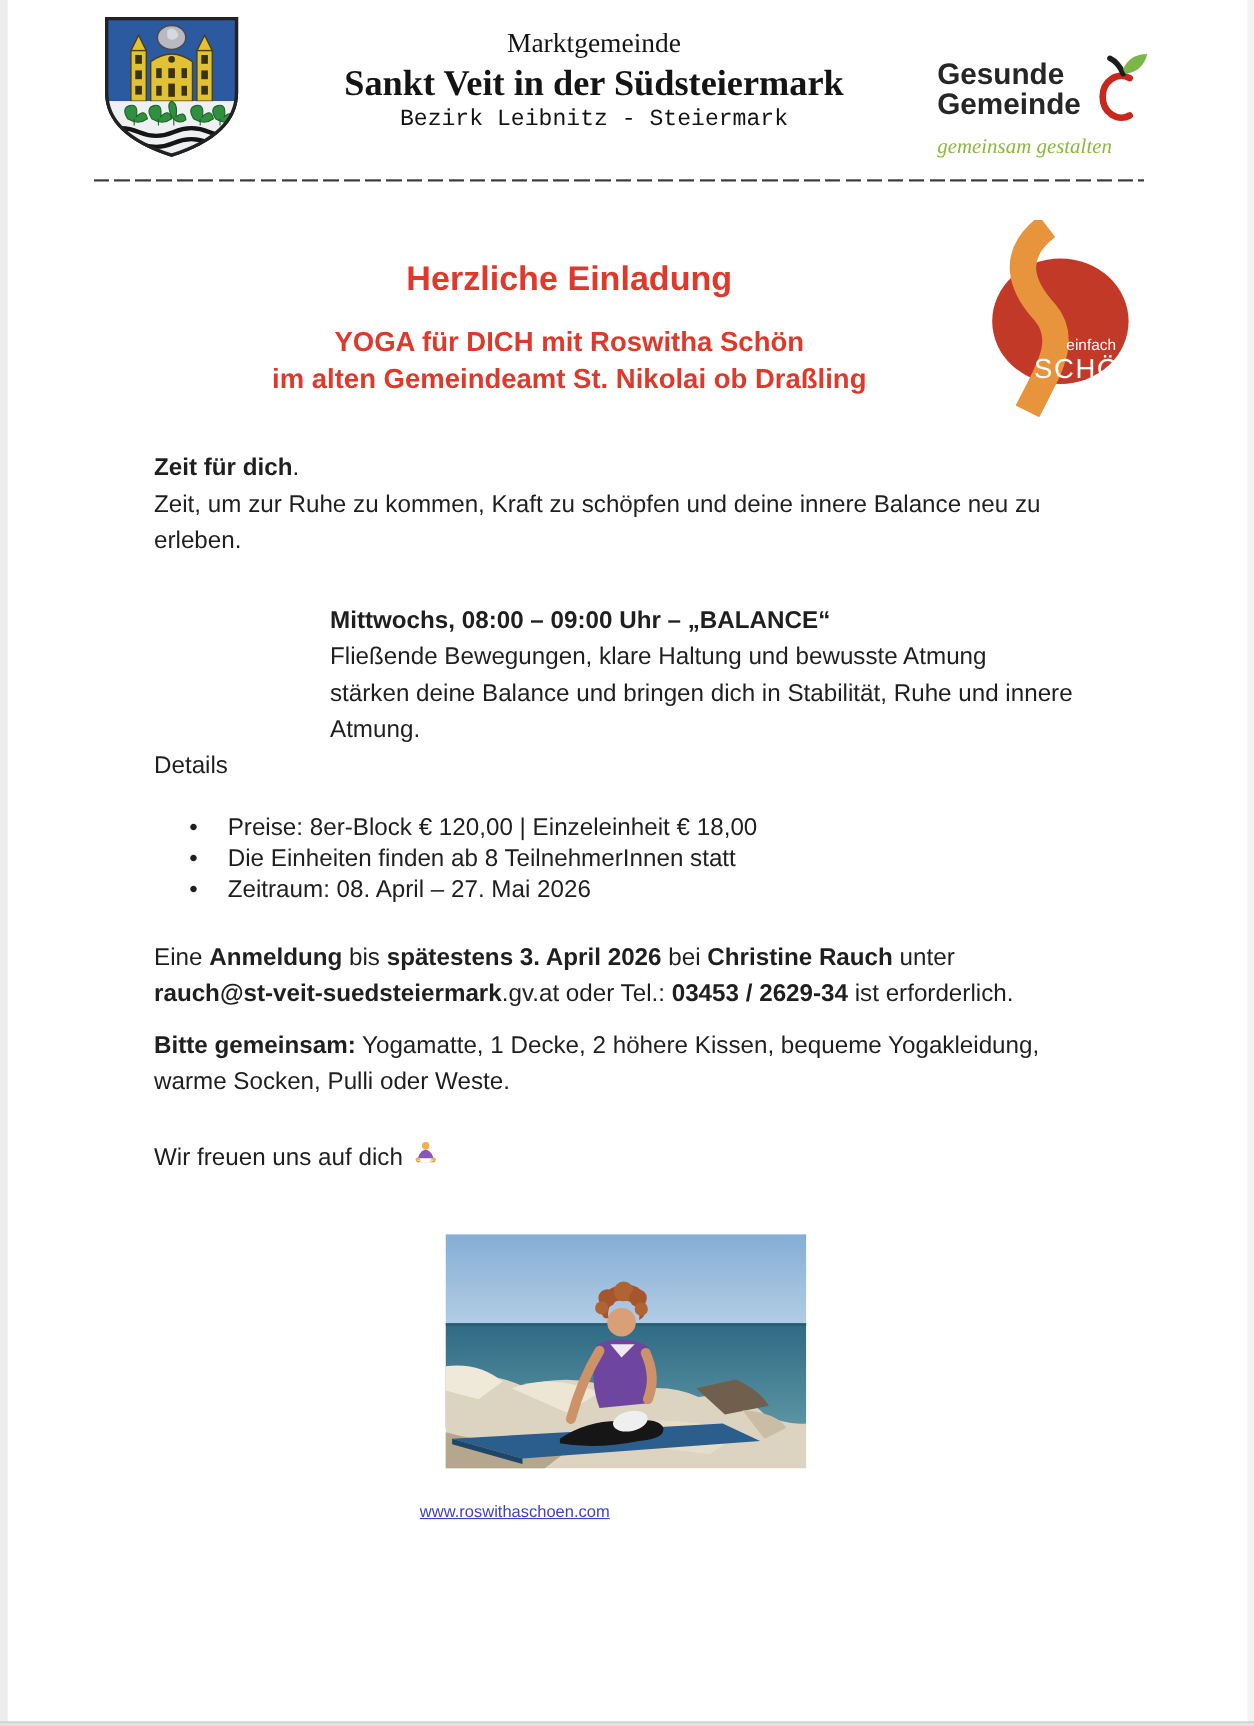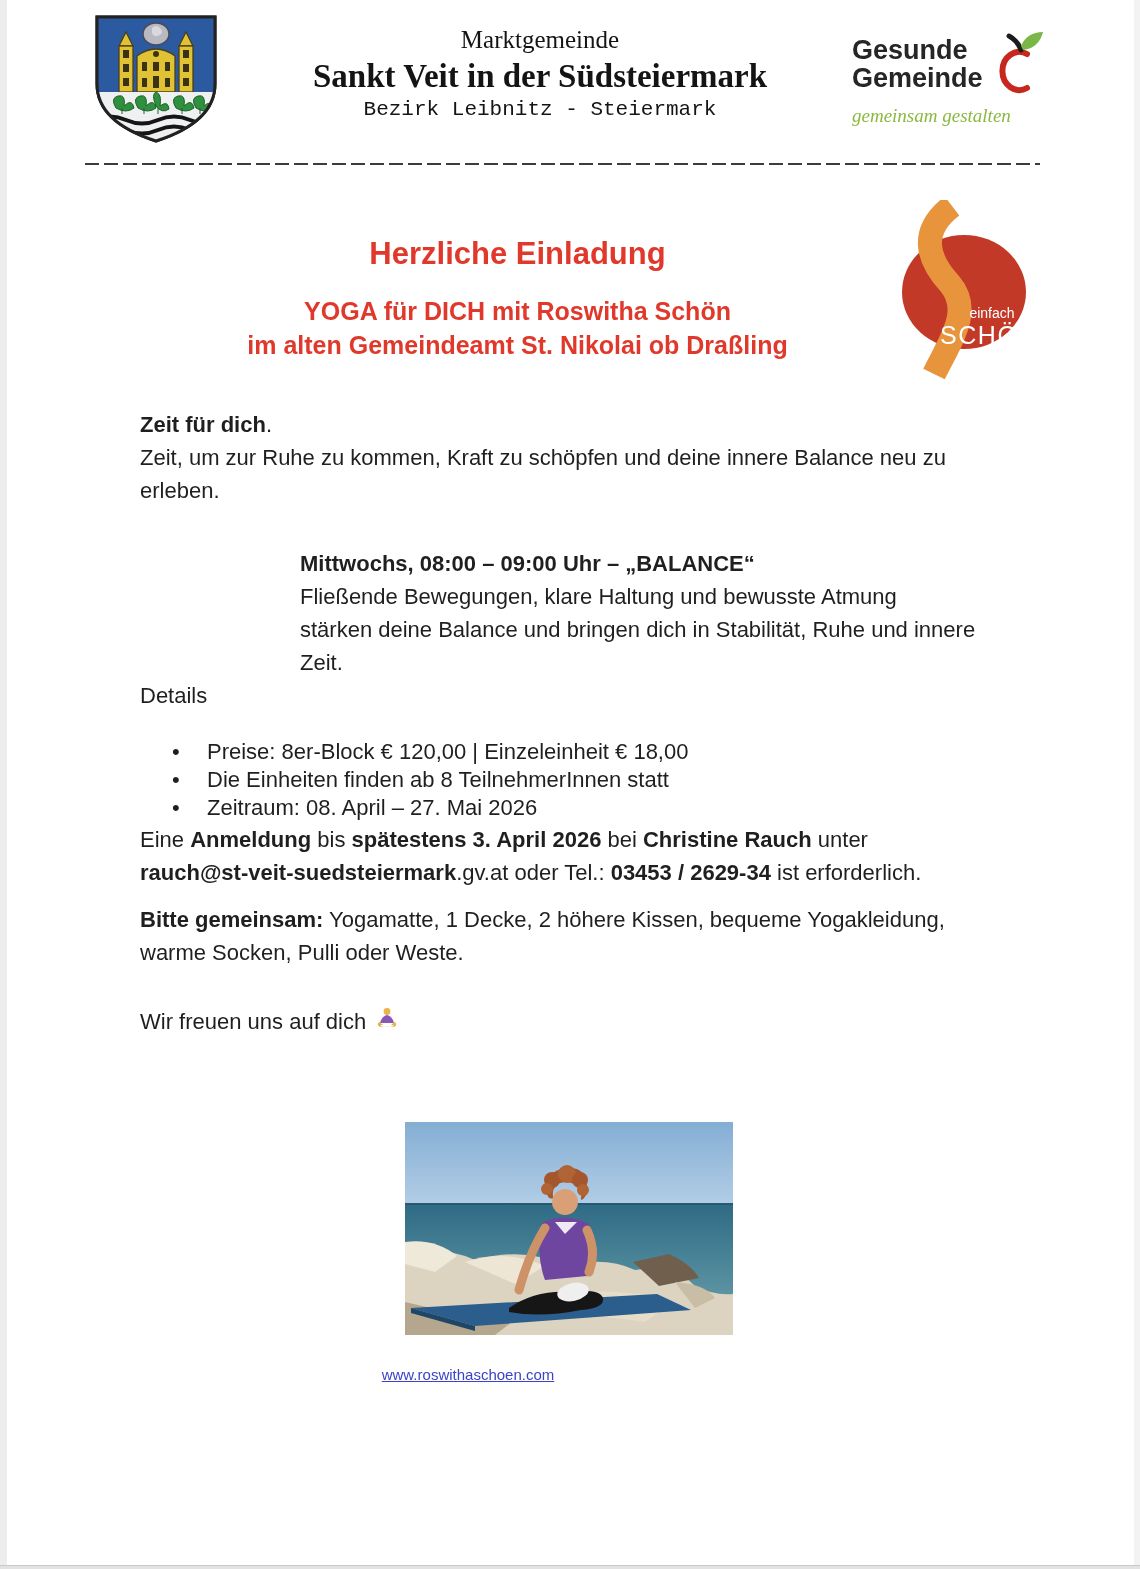--- a/index.html
+++ b/index.html
@@ -13,21 +13,21 @@
   .edge-bottom{ position:absolute; left:0; bottom:0; width:100%; height:4px; background:#e2e2e2; border-top:1px solid #c9c9c9; }
 
   
   .crest { position:absolute; left:92px; top:12px; }
   .header-text { position:absolute; left:200px; top:24px; width:680px; text-align:center;
                  font-family:"Liberation Serif","DejaVu Serif",serif; color:#141414; }
   .header-line1 { font-size:25px; line-height:32px; }
   .header-line2 { font-size:33px; line-height:40px; font-weight:bold; }
   .header-line3 { font-size:21px; line-height:28px;font-family:Liberation Mono, monospace; }
 
-  .gg-logo { position:absolute; left:852px; top:36px; width:200px; }
+  .gg-logo { position:absolute; left:852px; top:53px; width:200px; }
   .gg-row { display:flex; align-items:flex-start; }
   .gg-text { font-size:27px; line-height:28px; font-weight:bold; color:#262626; letter-spacing:0; }
   .gg-apple { margin-left:4px; margin-top:-6px; }
   .gg-tagline { margin-top:5px; font-size:19px; font-style:italic; color:#8cb841; font-family:"Liberation Serif","DejaVu Serif",serif; }
 
   .separator { position:absolute; left:85px; top:163px; width:955px; height:2px;
                background:repeating-linear-gradient(90deg,#3c3c3c 0 14px,rgba(0,0,0,0) 14px 19px); }
 
   
   .invitation { position:absolute; left:95px; top:236px; width:845px; text-align:center; color:#e0392b; }
@@ -39,21 +39,21 @@
   
   .main { position:absolute; left:140px; top:408px; width:865px; font-size:22px; line-height:33px; }
   .intro-heading { font-weight:bold; }
   .intro-heading .period { font-weight:normal; }
   .schedule { margin-left:160px; margin-top:40px; }
   .schedule-heading { font-weight:bold; }
   .details-heading { font-weight:normal; }
   .bullets { list-style:none; margin-top:26px; }
   .bullets li { display:flex; line-height:28px; }
   .bullet-dot { width:35px; padding-left:32px; flex:0 0 67px; }
-  .registration { margin-top:1px; white-space:pre-wrap; }
+  .registration { margin-top:31px; white-space:pre-wrap; }
   .registration b, .bring b { font-weight:bold; }
   .bring { margin-top:14px; white-space:pre-wrap; }
   .closing { margin-top:35px; display:flex; align-items:center; }
   .lotus-icon { margin-left:9px; margin-top:2px; }
 
   
   .photo { position:absolute; left:405px; top:1122px; width:328px; height:213px; }
   .weblink-row { position:absolute; left:0; top:1366px; width:936px; text-align:center; }
   .weblink { font-size:15px; color:#3b43c8; text-decoration:underline; font-family:"Liberation Sans",sans-serif; }
 </style>
@@ -171,21 +171,21 @@
     <div class="intro-heading"><span>Zeit für dich</span><span class="period">.</span></div>
     <div>
       <div>Zeit, um zur Ruhe zu kommen, Kraft zu schöpfen und deine innere Balance neu zu</div>
       <div>erleben.</div>
     </div>
 
     <div class="schedule">
       <div class="schedule-heading">Mittwochs, 08:00 – 09:00 Uhr – „BALANCE“</div>
       <div>Fließende Bewegungen, klare Haltung und bewusste Atmung</div>
       <div>stärken deine Balance und bringen dich in Stabilität, Ruhe und innere</div>
-      <div>Zeit.</div>
+      <div>Atmung.</div>
     </div>
 
     <div class="details-heading">Details</div>
 
     <ul class="bullets">
       <li>
           <span class="bullet-dot">•</span>
           <span>Preise: 8er-Block € 120,00 | Einzeleinheit € 18,00</span>
         </li>
       <li>

